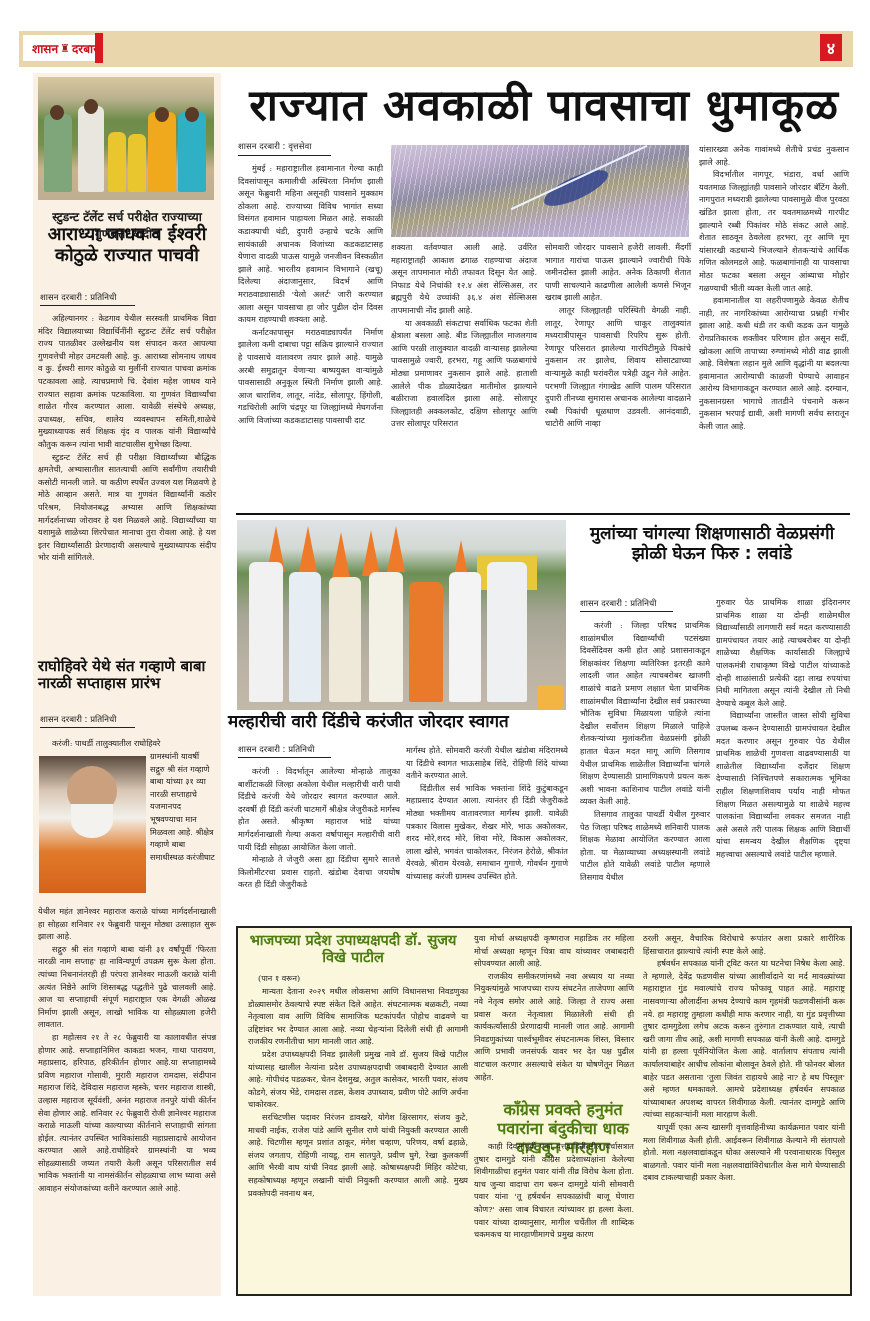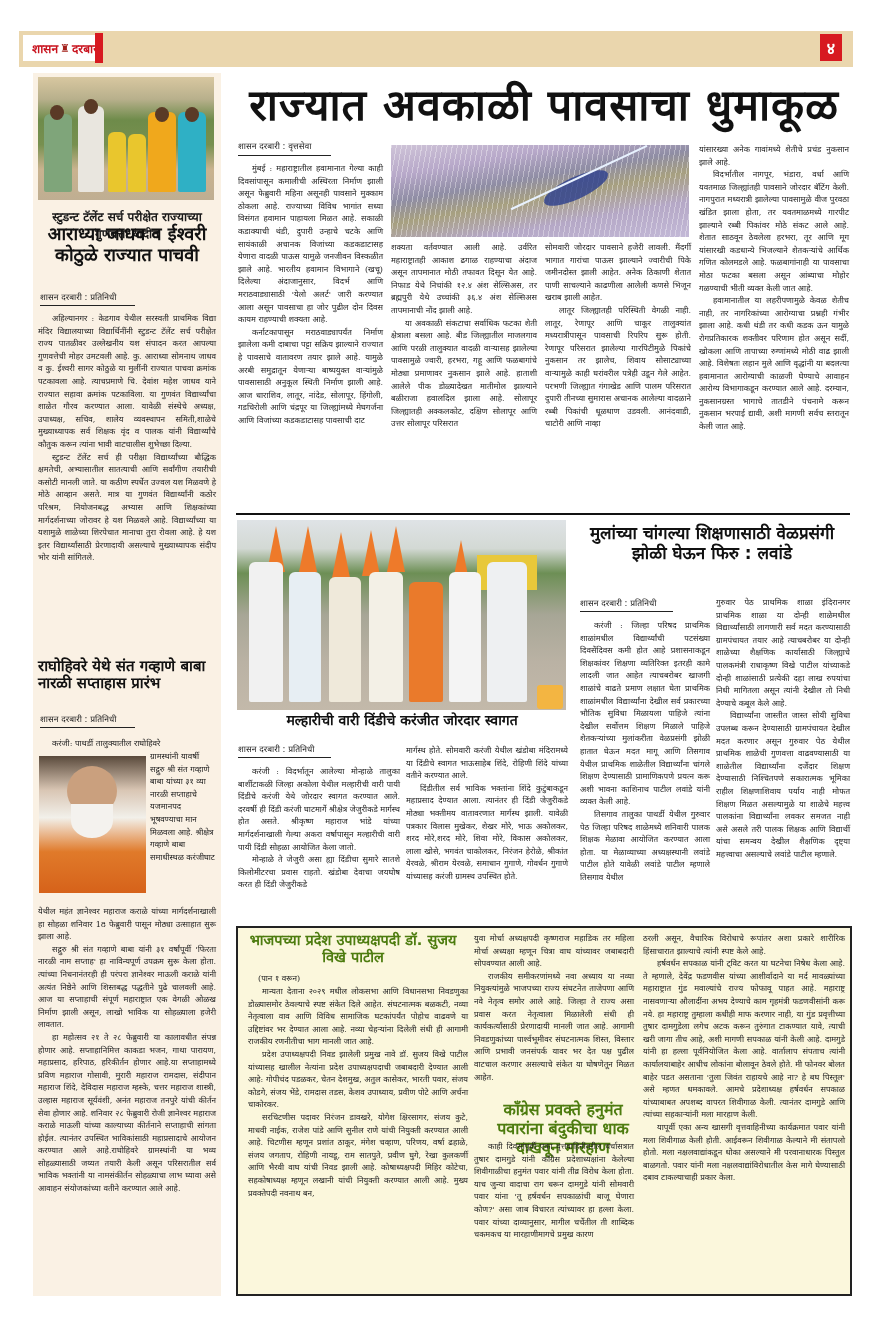--- a/index.html
+++ b/index.html
@@ -87,21 +87,21 @@
 <div class="byline-rule" style="left:40px;top:727px;width:95px;"></div>
 <div class="body" style="left:38px;top:737px;width:178px;">
   <p>करंजी: पाथर्डी तालुक्यातील राघोहिवरे</p>
 </div>
 <div class="photo" style="left:39px;top:756px;width:107px;height:137px;background:linear-gradient(180deg,#5a4a3c 0%,#d9c6b4 25%,#f2f0ea 45%,#e07a2a 70%,#d6621a 100%);">
   <div style="position:absolute;left:28px;top:10px;width:50px;height:50px;border-radius:50%;background:#caa07e;"></div>
   <div style="position:absolute;left:32px;top:48px;width:42px;height:34px;border-radius:0 0 50% 50%;background:#f4f2ee;"></div>
 </div>
 <div class="body" style="left:150px;top:750px;width:66px;text-align:left;">ग्रामस्थांनी यावर्षी सद्गुरु श्री संत गव्हाणे बाबा यांच्या ३१ व्या नारळी सप्ताहाचे यजमानपद भूषवण्याचा मान मिळवला आहे. श्रीक्षेत्र गव्हाणे बाबा समाधीस्थळ करंजीघाट</div>
 <div class="body" style="left:38px;top:905px;width:178px;">
-  <p style="text-indent:0">येथील महंत ज्ञानेश्वर महाराज कराळे यांच्या मार्गदर्शनाखाली हा सोहळा शनिवार 18 फेब्रुवारी पासून मोठ्या उत्साहात सुरू झाला आहे.</p>
+  <p style="text-indent:0">येथील महंत ज्ञानेश्वर महाराज कराळे यांच्या मार्गदर्शनाखाली हा सोहळा शनिवार २१ फेब्रुवारी पासून मोठ्या उत्साहात सुरू झाला आहे.</p>
   <p>सद्गुरु श्री संत गव्हाणे बाबा यांनी ३१ वर्षांपूर्वी 'फिरता नारळी नाम सप्ताह' हा नाविन्यपूर्ण उपक्रम सुरू केला होता. त्यांच्या निधनानंतरही ही परंपरा ज्ञानेश्वर माऊली कराळे यांनी अत्यंत निष्ठेने आणि शिस्तबद्ध पद्धतीने पुढे चालवली आहे. आज या सप्ताहाची संपूर्ण महाराष्ट्रात एक वेगळी ओळख निर्माण झाली असून, लाखो भाविक या सोहळ्याला हजेरी लावतात.</p>
   <p>हा महोत्सव २१ ते २८ फेब्रुवारी या कालावधीत संपन्न होणार आहे. सप्ताहानिमित्त काकडा भजन, गाथा पारायण, महाप्रसाद, हरिपाठ, हरिकीर्तन होणार आहे.या सप्ताहामध्ये प्रविण महाराज गोसावी, मुरारी महाराज रामदास, संदीपान महाराज शिंदे, देविदास महाराज म्हस्के, चत्तर महाराज शास्त्री, उल्हास महाराज सूर्यवंशी, अनंत महाराज तनपुरे यांची कीर्तन सेवा होणार आहे. शनिवार २८ फेब्रुवारी रोजी ज्ञानेश्वर महाराज कराळे माऊली यांच्या काल्याच्या कीर्तनाने सप्ताहाची सांगता होईल. त्यानंतर उपस्थित भाविकांसाठी महाप्रसादाचे आयोजन करण्यात आले आहे.राघोहिवरे ग्रामस्थांनी या भव्य सोहळ्यासाठी जय्यत तयारी केली असून परिसरातील सर्व भाविक भक्तांनी या नामसंकीर्तन सोहळ्याचा लाभ घ्यावा असे आवाहन संयोजकांच्या वतीने करण्यात आले आहे.</p>
 </div>
 
 <div class="mainhead">राज्यात अवकाळी पावसाचा धुमाकूळ</div>
 <div class="byline" style="left:238px;top:140px;">शासन दरबारी : वृत्तसेवा</div>
 <div class="byline-rule" style="left:238px;top:155px;width:93px;"></div>
 
 <div class="body" style="left:238px;top:162px;width:145px;">
   <p>मुंबई : महाराष्ट्रातील हवामानात गेल्या काही दिवसांपासून कमालीची अस्थिरता निर्माण झाली असून फेब्रुवारी महिना असूनही पावसाने मुक्काम ठोकला आहे. राज्याच्या विविध भागांत सध्या विसंगत हवामान पाहायला मिळत आहे. सकाळी कडाक्याची थंडी, दुपारी उन्हाचे चटके आणि सायंकाळी अचानक विजांच्या कडकडाटासह येणारा वादळी पाऊस यामुळे जनजीवन विस्कळीत झाले आहे. भारतीय हवामान विभागाने (खचू) दिलेल्या अंदाजानुसार, विदर्भ आणि मराठवाड्यासाठी 'येलो अलर्ट' जारी करण्यात आला असून पावसाचा हा जोर पुढील दोन दिवस कायम राहण्याची शक्यता आहे.</p>
@@ -141,21 +141,21 @@
   <div class="person" style="left:12px;width:34px;height:140px;background:#f1f1f1;"></div>
   <div class="person" style="left:52px;width:32px;height:130px;background:#e7eef3;"></div>
   <div class="person" style="left:92px;width:32px;height:125px;background:#efe9da;"></div>
   <div class="person" style="left:132px;width:34px;height:130px;background:#f3f0e6;"></div>
   <div class="person" style="left:172px;width:34px;height:120px;background:#ea7a2b;"></div>
   <div class="person" style="left:212px;width:32px;height:130px;background:#f4f4f4;"></div>
   <div class="person" style="left:250px;width:40px;height:140px;background:#eef0f2;"></div>
   <div style="position:absolute;left:300px;top:165px;width:26px;height:24px;background:#f3b542;border-radius:3px;"></div>
 </div>
 
-<div class="hl" style="left:236px;top:712px;width:332px;font-size:14px;text-align:center;">मल्हारीची वारी दिंडीचे करंजीत जोरदार स्वागत</div>
+<div class="hl" style="left:228px;top:712px;width:332px;font-size:17px;text-align:left;">मल्हारीची वारी दिंडीचे करंजीत जोरदार स्वागत</div>
 <div class="byline" style="left:238px;top:743px;">शासन दरबारी : प्रतिनिधी</div>
 <div class="byline-rule" style="left:238px;top:757px;width:93px;"></div>
 <div class="body" style="left:238px;top:765px;width:162px;">
   <p>करंजी : विदर्भातून आलेल्या मोन्हाळे तालुका बार्शीटाकळी जिल्हा अकोला येथील मल्हारीची वारी पायी दिंडीचे करंजी येथे जोरदार स्वागत करण्यात आले. दरवर्षी ही दिंडी करंजी घाटमार्गे श्रीक्षेत्र जेजुरीकडे मार्गस्थ होत असते. श्रीकृष्ण महाराज भांडे यांच्या मार्गदर्शनाखाली गेल्या अकरा वर्षापासून मल्हारीची वारी पायी दिंडी सोहळा आयोजित केला जातो.</p>
   <p>मोन्हाळे ते जेजुरी असा ह्या दिंडीचा सुमारे सातशे किलोमीटरचा प्रवास राहतो. खंडोबा देवाचा जयघोष करत ही दिंडी जेजुरीकडे</p>
 </div>
 <div class="body" style="left:406px;top:744px;width:162px;">
   <p style="text-indent:0">मार्गस्थ होते. सोमवारी करंजी येथील खंडोबा मंदिरामध्ये या दिंडीचे स्वागत भाऊसाहेब शिंदे, रोहिणी शिंदे यांच्या वतीने करण्यात आले.</p>
   <p>दिंडीतील सर्व भाविक भक्तांना शिंदे कुटुंबाकडून महाप्रसाद देण्यात आला. त्यानंतर ही दिंडी जेजुरीकडे मोठ्या भक्तीमय वातावरणात मार्गस्थ झाली. यावेळी पत्रकार विलास मुखेकर, शेखर मोरे, भाऊ अकोलकर, शरद मोरे,शरद मोरे, शिवा मोरे, विकास अकोलकर, लाला खोसे, भगवंत चाकोलकर, निरंजन हेरोळे, श्रीकांत येरवळे, श्रीराम येरवळे, समाधान गुगाणे, गोवर्धन गुगाणे यांच्यासह करंजी ग्रामस्थ उपस्थित होते.</p>
 </div>

